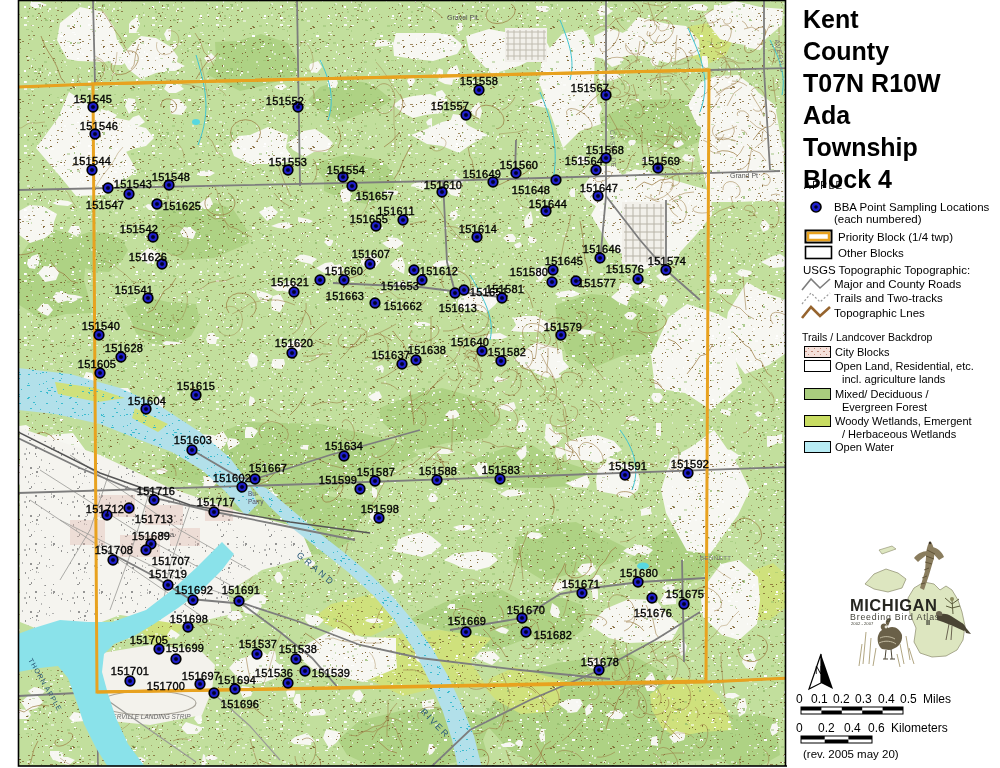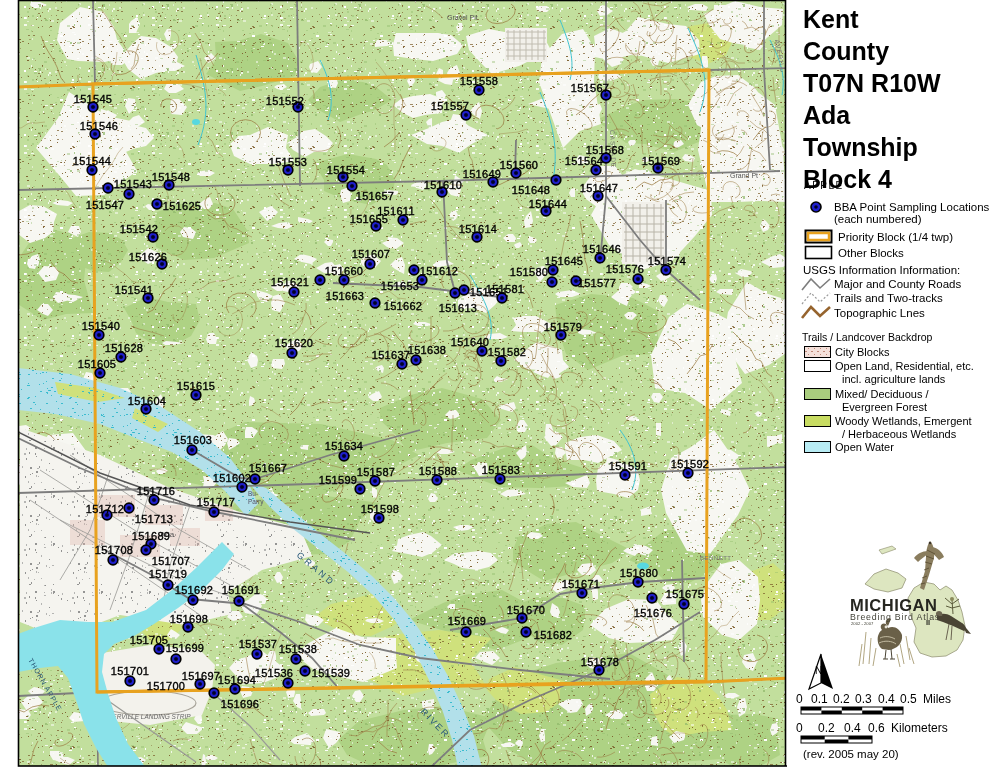--- a/index.html
+++ b/index.html
@@ -1676,21 +1676,21 @@
 </svg>
 
 <svg class="abs" style="left:804px;top:228px" width="196" height="34">
 <rect x="1.5" y="2.5" width="26" height="12" fill="#fff" stroke="#000" stroke-width="2"></rect>
 <rect x="4" y="5" width="21" height="7" fill="none" stroke="#e8a21f" stroke-width="2.5"></rect>
 <text x="34" y="13" font-size="11.5" font-family="Liberation Sans, sans-serif">Priority Block (1/4 twp)</text>
 <rect x="1.5" y="18.5" width="26" height="12" fill="#fff" stroke="#000" stroke-width="1.6"></rect>
 <text x="34" y="29" font-size="11.5" font-family="Liberation Sans, sans-serif">Other Blocks</text>
 </svg>
 
-<div class="abs" style="left:803px;top:264px;font-size:11.5px">USGS Information Information:</div>
+<div class="abs" style="left:803px;top:264px;font-size:11.5px">USGS Topographic Topographic:</div>
 
 <svg class="abs" style="left:800px;top:276px" width="200" height="46">
 <path d="M2,14 L11,3 L20,12 L30,3" fill="none" stroke="#7d7d7d" stroke-width="1.6"></path>
 <text x="34" y="12" font-size="11.5" font-family="Liberation Sans, sans-serif">Major and County Roads</text>
 <path d="M2,28 L11,17 L20,26 L30,17" fill="none" stroke="#999" stroke-width="1.2" stroke-dasharray="2,2"></path>
 <text x="34" y="26" font-size="11.5" font-family="Liberation Sans, sans-serif">Trails and Two-tracks</text>
 <path d="M2,42 L11,31 L20,40 L30,31" fill="none" stroke="#96642e" stroke-width="2.6"></path>
 <text x="34" y="41" font-size="11.5" font-family="Liberation Sans, sans-serif">Topographic Lnes</text>
 </svg>
 

